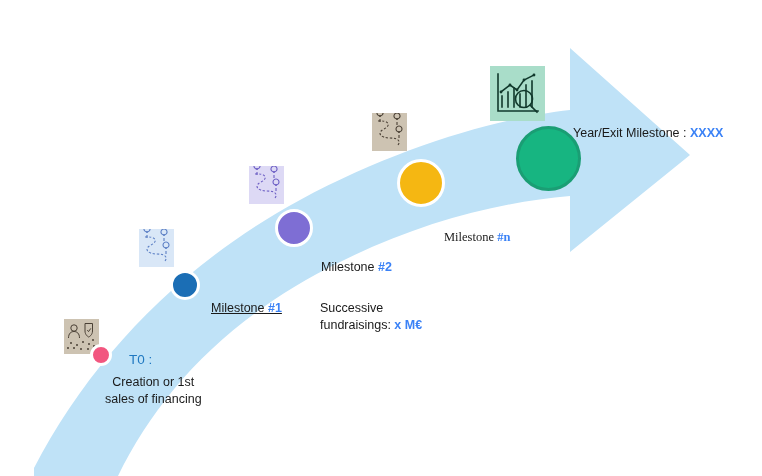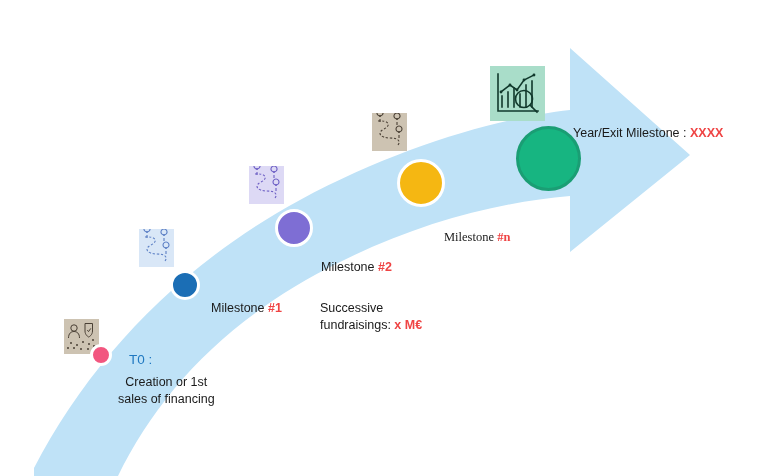--- a/index.html
+++ b/index.html
@@ -43,21 +43,21 @@
 
   
   .label {
     position: absolute;
     color: #1a1a1a;
     font-size: 12.5px;
     line-height: 1.38;
     white-space: nowrap;
   }
   .label .accent {
-    color: #ef4444;
+    color: #3b82f6;
     font-weight: bold;
   }
   .label .strong {
     font-weight: bold;
     color: #111111;
   }
   .label.wrap { white-space: normal; }
 
   .t0-title {
     position: absolute;
@@ -197,26 +197,26 @@
   <div class="node" style="left:170px; top:270px; width:30px; height:30px; background:#1b6eb5;"></div>
 
   <div class="node" style="left:275px; top:209px; width:38px; height:38px; background:#7e6ed4;"></div>
 
   <div class="node" style="left:397px; top:159px; width:48px; height:48px; background:#f5b712;"></div>
 
   <div class="node" style="left:516px; top:126px; width:65px; height:65px; background:#17b581; border:3px solid #1a9e74;"></div>
 
   <div class="t0-title" style="left:129px; top:352px;">T0 :</div>
 
-  <div class="t0-sub" style="left:118px; top:374px;">
+  <div class="t0-sub" style="left:105px; top:374px;">
     <span>Creation or 1st</span><br>
     <span>sales of financing</span>
   </div>
 
-  <div class="label" style="left:211px; top:300px;">
+  <div class="label" style="left:211px; top:300px;text-decoration:underline;">
     <span>Milestone </span><span class="accent">#1</span>
   </div>
 
   <div class="label" style="left:321px; top:259px;">
     <span>Milestone </span><span class="accent">#2</span>
   </div>
 
   <div class="label" style="left:320px; top:300px;">
     <span>Successive</span><br>
     <span>fundraisings: </span><span class="accent">x M€</span>

